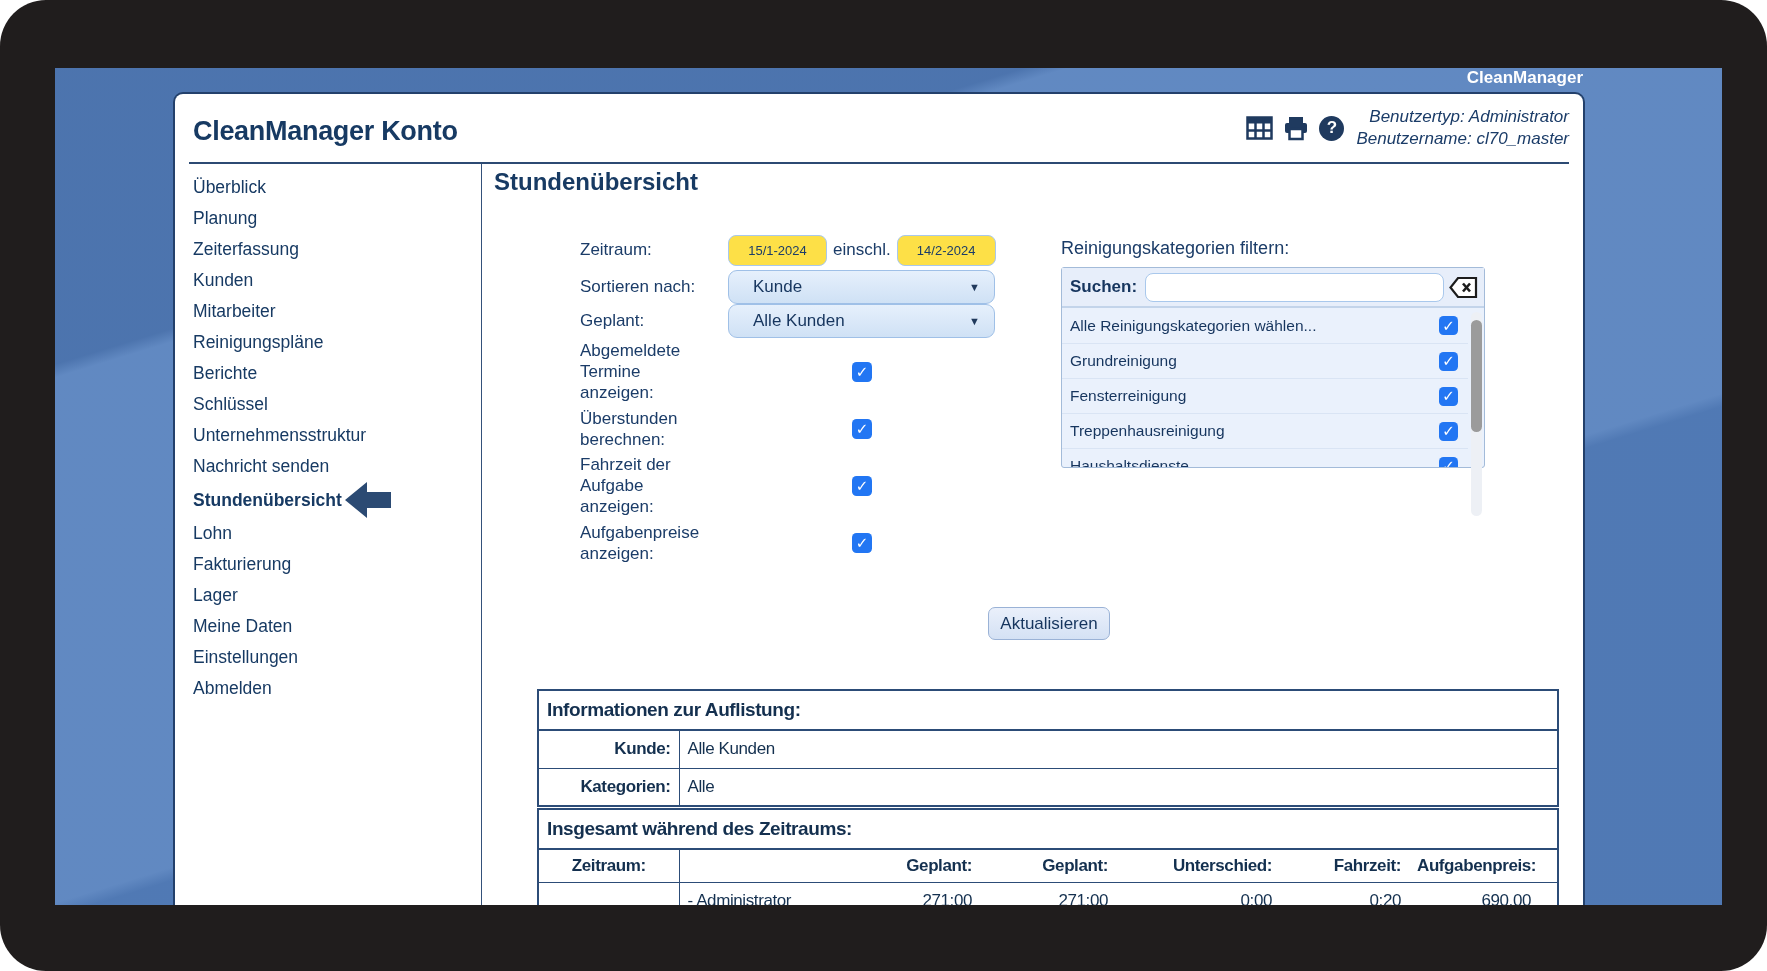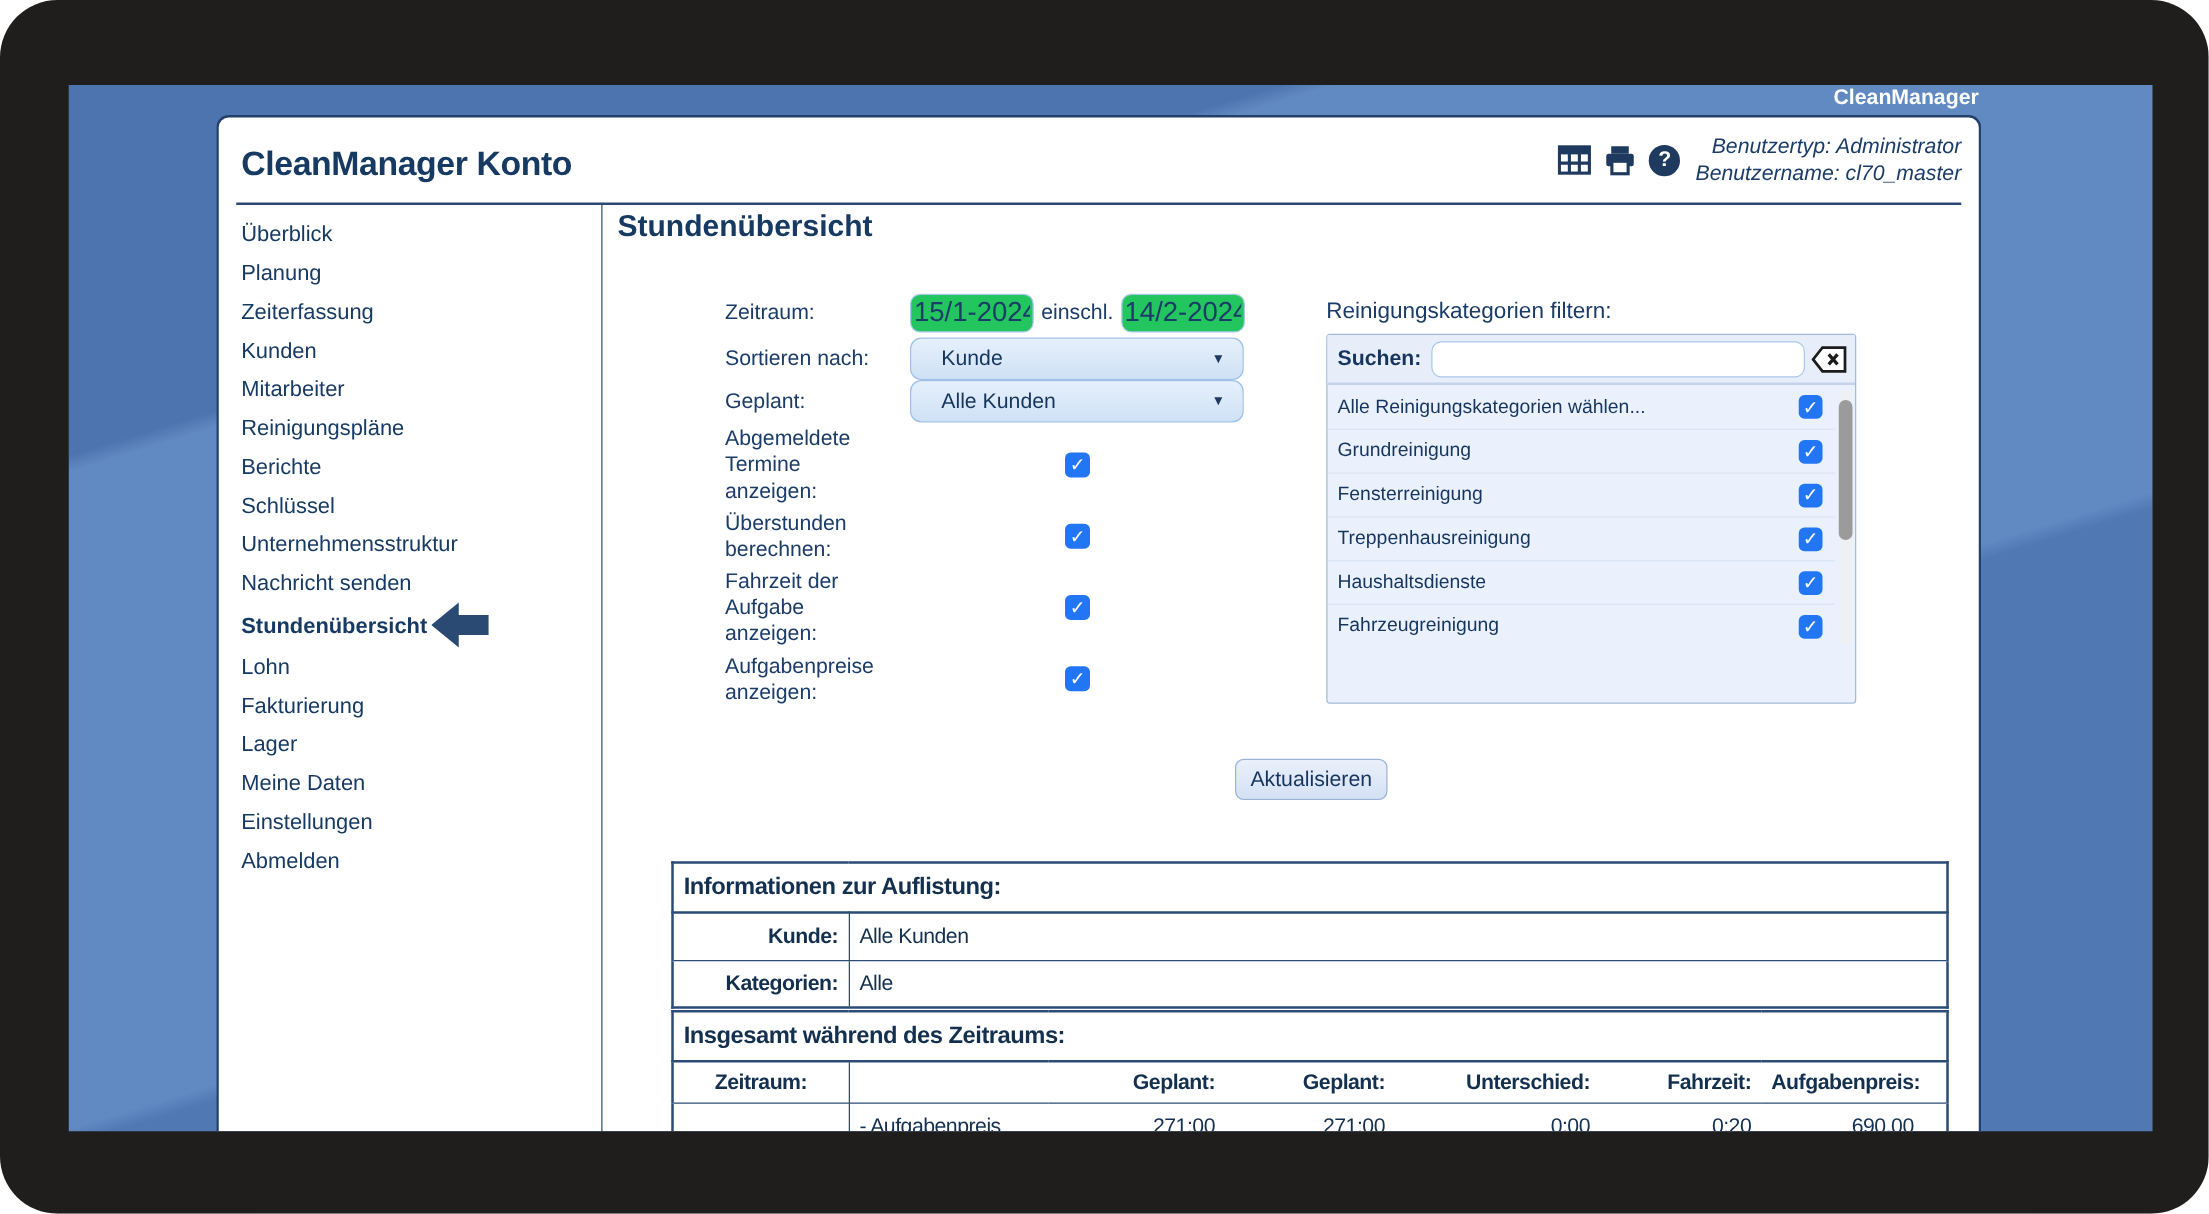--- a/index.html
+++ b/index.html
@@ -34,42 +34,42 @@
 
   
   .main{position:relative;flex:1;overflow:hidden;}
   .main-title{position:absolute;left:12px;top:4px;font-size:24px;font-weight:bold;color:#173a63;}
 
   .form-block{position:absolute;left:98px;top:66px;width:470px;display:grid;grid-template-columns:148px 322px;}
   .flabel{font-size:17px;color:#1b3c68;align-self:center;}
   .flabel.top{align-self:start;padding-top:2px;line-height:21px;width:126px;}
   .fctrl{align-self:center;}
   .date-row{display:flex;align-items:center;height:40px;}
-  .date-input{width:99px;height:31px;border:1.5px solid #a9c8ec;border-radius:8px;font-family:inherit;font-size:22px;color:#1b3c68;text-align:center;background:#22c55e;outline:none;}
+  .date-input{width:99px;height:31px;border:1.5px solid #a9c8ec;border-radius:8px;font-family:inherit;font-size:13px;color:#1b3c68;text-align:center;background:#fde047;outline:none;}
   .einschl{font-size:17px;color:#1b3c68;margin:0 6px;}
   .select-box{position:relative;width:267px;height:34px;border:1px solid #9fc0e7;border-radius:9px;
     background:linear-gradient(#e6f0fc,#cfe1f5);display:flex;align-items:center;padding-left:24px;
     font-size:17px;color:#16355e;cursor:pointer;margin:0 0;}
   .select-box::after{content:"▼";position:absolute;right:14px;top:50%;transform:translateY(-50%);font-size:11px;color:#20395c;}
   .cbrow-lbl3{height:68px;}
   .cbrow-lbl2{height:46px;}
   .cb-cell{display:flex;align-items:center;justify-content:flex-start;padding-left:124px;}
   .checkbox{width:20px;height:20px;background:#2276f3;border-radius:4.5px;display:flex;align-items:center;justify-content:center;cursor:pointer;}
   .checkbox::after{content:"✓";color:#ffffff;font-size:15px;font-weight:bold;}
   .checkbox.small{width:19px;height:19px;}
 
   
   .filter-block{position:absolute;left:579px;top:74px;width:424px;}
   .filter-title{font-size:18px;color:#1b3c68;margin-bottom:8px;}
   .filter-panel{border:1px solid #a3bbd9;border-radius:3px;background:#eaf1fc;position:relative;}
   .search-row{display:flex;align-items:center;height:40px;background:#e7eefa;border-bottom:2px solid #c3d4ea;padding:0 6px 0 8px;}
   .search-label{font-size:17px;font-weight:bold;color:#16355e;margin-right:8px;}
   .search-input{flex:1;height:29px;border:1.5px solid #a9c8ec;border-radius:8px;background:#fff;font-family:inherit;font-size:16px;color:#1b3c68;padding:0 8px;outline:none;min-width:0;}
   .clear-btn{margin-left:5px;cursor:pointer;display:flex;align-items:center;}
-  .filter-list{height:254px;overflow:hidden;position:relative;padding-right:16px;}
+  .filter-list{height:159px;overflow:hidden;position:relative;padding-right:16px;}
   .filter-row{display:flex;align-items:center;justify-content:space-between;height:35px;padding:0 10px 0 8px;border-top:1px solid #d9e4f4;cursor:pointer;}
   .filter-row:first-child{border-top:none;}
   .filter-row span{font-size:15.5px;color:#16355e;white-space:nowrap;}
   .scroll-track{position:absolute;right:2px;top:44px;width:11px;height:204px;background:#edf0f5;border-radius:6px;}
   .scroll-thumb{position:absolute;left:0;top:8px;width:11px;height:112px;background:#9b9b9b;border-radius:6px;cursor:pointer;}
 
   .update-btn{position:absolute;left:506px;top:443px;width:122px;height:33px;
     background:linear-gradient(#eaf0fb,#d4e1f4);border:1px solid #9ab2d6;border-radius:7px;
     font-family:inherit;font-size:17px;color:#16355e;cursor:pointer;}
 
@@ -291,21 +291,21 @@
               <td class="ctr outerL">Zeitraum:</td>
               <td class="hdr noborder"></td>
               <td class="hdr num noborder">Geplant:</td>
               <td class="hdr num noborder">Geplant:</td>
               <td class="hdr num noborder">Unterschied:</td>
               <td class="hdr num noborder">Fahrzeit:</td>
               <td class="hdr hdr-last noborder outerR">Aufgabenpreis:</td>
             </tr>
             <tr class="datarow">
               <td class="outerL"></td>
-              <td class="name noborder">- Aufgabenpreis</td>
+              <td class="name noborder">- Administrator</td>
               <td class="num noborder">271:00</td>
               <td class="num noborder">271:00</td>
               <td class="num noborder">0:00</td>
               <td class="num noborder">0:20</td>
               <td class="num-last noborder outerR">690,00</td>
             </tr>
           </tbody>
             </table>
 
         </div>

